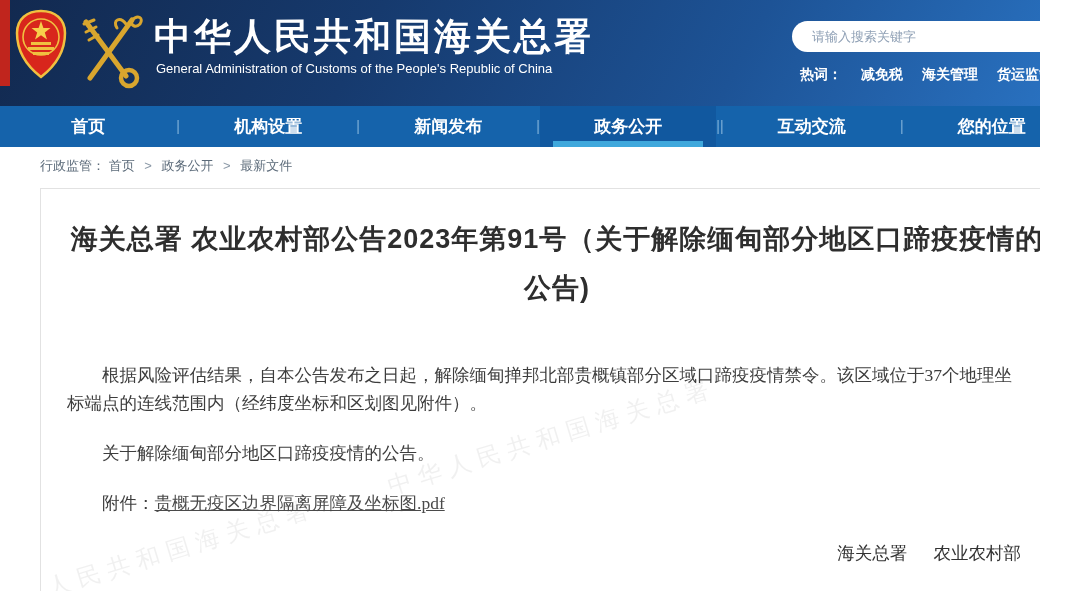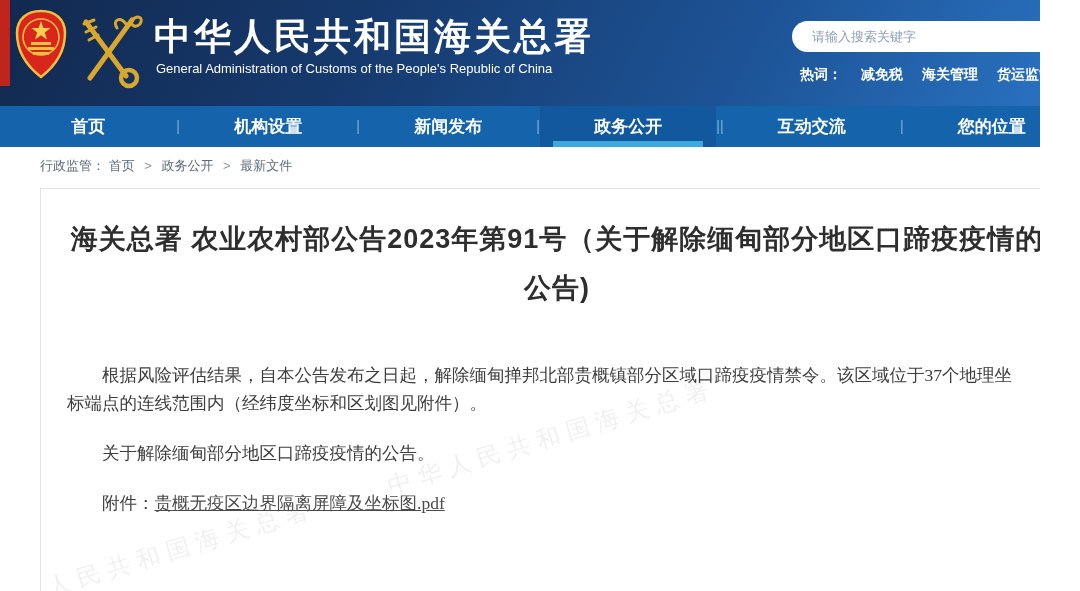--- a/index.html
+++ b/index.html
@@ -146,17 +146,21 @@
 
       <div class="article-body">
         <p class="p1">根据风险评估结果，自本公告发布之日起，解除缅甸掸邦北部贵概镇部分区域口蹄疫疫情禁令。该区域位于37个地理坐标端点的连线范围内（经纬度坐标和区划图见附件）。</p>
         <p class="p2">关于解除缅甸部分地区口蹄疫疫情的公告。</p>
       </div>
 
       <div class="attachment">
         <span>附件：</span><a>贵概无疫区边界隔离屏障及坐标图.pdf</a>
       </div>
 
+      <div class="signature">
+        <span class="org1">海关总署</span>
+        <span>农业农村部</span>
+      </div>
 
     </div>
   </div>
 
 </div>
 
 </body></html>

